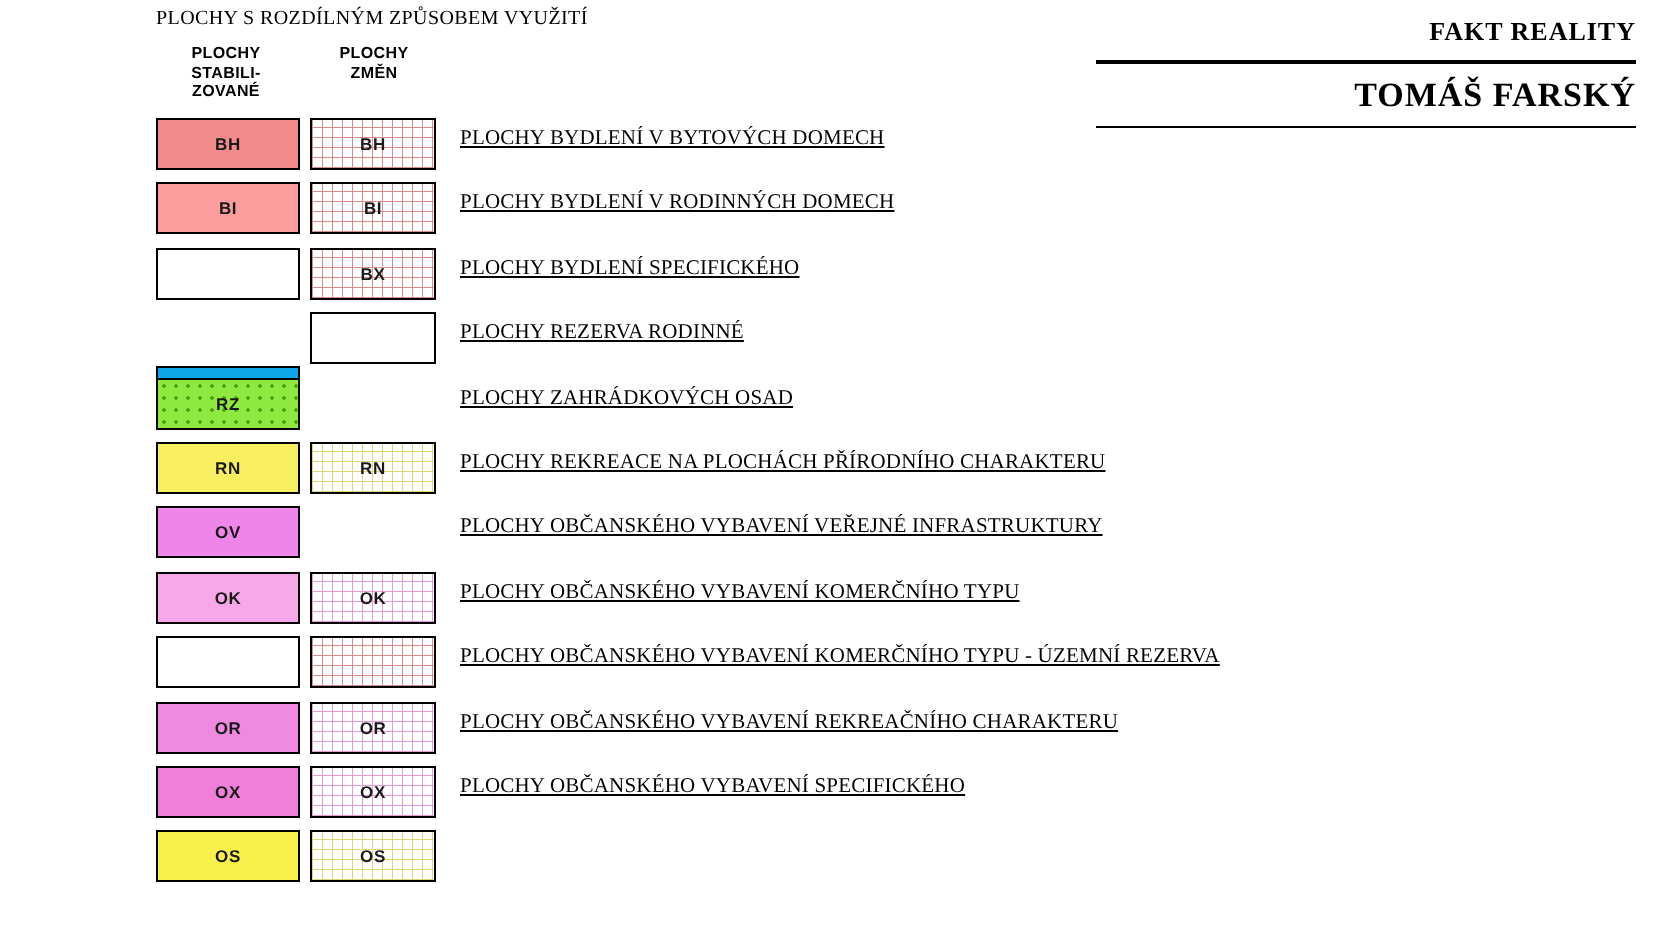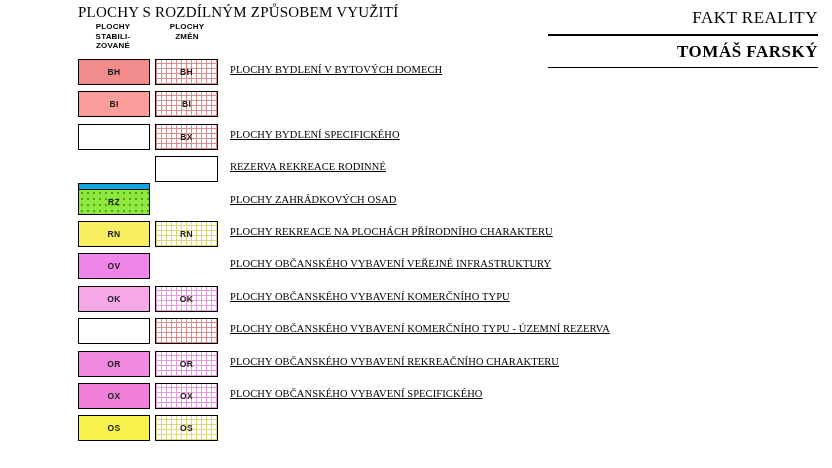--- a/index.html
+++ b/index.html
@@ -20,21 +20,21 @@
     position: absolute;
     left: 0; top: 0;
     width: 832px;
     height: 468px;
   }
 
   .legend-title {
     position: absolute;
     left: 78px;
     top: 4px;
-    font-size: 15px;
+    font-size: 10px;
     letter-spacing: 0.2px;
     font-family: "Liberation Serif", serif;
     white-space: nowrap;
   }
 
   
   .col-head {
     position: absolute;
     font-size: 8px;
     line-height: 9.5px;
@@ -106,22 +106,22 @@
   
   .brand {
     position: absolute;
     right: 14px;
     top: 8px;
     width: 270px;
     text-align: right;
   }
   .brand-line1 {
     font-family: "Liberation Serif", serif;
-    font-weight: normal;
-    font-size: 17px;
+    font-weight: bold;
+    font-size: 13px;
     letter-spacing: 0.5px;
     padding-bottom: 4px;
   }
   .brand-rule {
     height: 1.5px;
     background: #000000;
     width: 100%;
     margin: 2px 0 4px 0;
   }
   .brand-line2 {
@@ -157,30 +157,31 @@
 
   <div class="rows" id="rows-container">
       <div class="row">
         <div class="swatch stab" style="background-color:#f28c8c;">BH</div>
         <div class="swatch zmen" style="background-color:#ffffff;background-image:repeating-linear-gradient(0deg,#d98c8c 0,#d98c8c 0.6px,transparent 0.6px,transparent 5px),repeating-linear-gradient(90deg,#d98c8c 0,#d98c8c 0.6px,transparent 0.6px,transparent 5px);">BH</div>
         <div class="row-label">PLOCHY BYDLENÍ V BYTOVÝCH DOMECH</div>
       </div>
       <div class="row">
         <div class="swatch stab" style="background-color:#fb9d9d;">BI</div>
         <div class="swatch zmen" style="background-color:#ffffff;background-image:repeating-linear-gradient(0deg,#d98c8c 0,#d98c8c 0.6px,transparent 0.6px,transparent 5px),repeating-linear-gradient(90deg,#d98c8c 0,#d98c8c 0.6px,transparent 0.6px,transparent 5px);">BI</div>
+        <div class="row-label">PLOCHY BYDLENÍ V RODINNÝCH DOMECH</div>
       </div>
       <div class="row">
         <div class="swatch stab empty-label" style="background-color:#ffffff;"></div>
         <div class="swatch zmen" style="background-color:#ffffff;background-image:repeating-linear-gradient(0deg,#d98c8c 0,#d98c8c 0.6px,transparent 0.6px,transparent 5px),repeating-linear-gradient(90deg,#d98c8c 0,#d98c8c 0.6px,transparent 0.6px,transparent 5px);">BX</div>
         <div class="row-label">PLOCHY BYDLENÍ SPECIFICKÉHO</div>
       </div>
       <div class="row">
         <div class="swatch stab" style="background-color:#0ea5e9;margin-top:27px;">RR</div>
         <div class="swatch zmen empty-label" style="background-color:#ffffff;"></div>
-        <div class="row-label">REZERVA REKREACE RODINNÉ</div>
+        <div class="row-label">PLOCHY REZERVA RODINNÉ</div>
       </div>
       <div class="row">
         <div class="swatch stab" style="background-color:#8ee83f;background-image:radial-gradient(#4aa80f 0.8px, transparent 0.9px);background-size:6px 6px;">RZ</div>
         <div class="row-label">PLOCHY ZAHRÁDKOVÝCH OSAD</div>
       </div>
       <div class="row">
         <div class="swatch stab" style="background-color:#f7ee60;">RN</div>
         <div class="swatch zmen" style="background-color:#ffffff;background-image:repeating-linear-gradient(0deg,#ddd77a 0,#ddd77a 0.6px,transparent 0.6px,transparent 5px),repeating-linear-gradient(90deg,#ddd77a 0,#ddd77a 0.6px,transparent 0.6px,transparent 5px);">RN</div>
         <div class="row-label">PLOCHY REKREACE NA PLOCHÁCH PŘÍRODNÍHO CHARAKTERU</div>
       </div>

